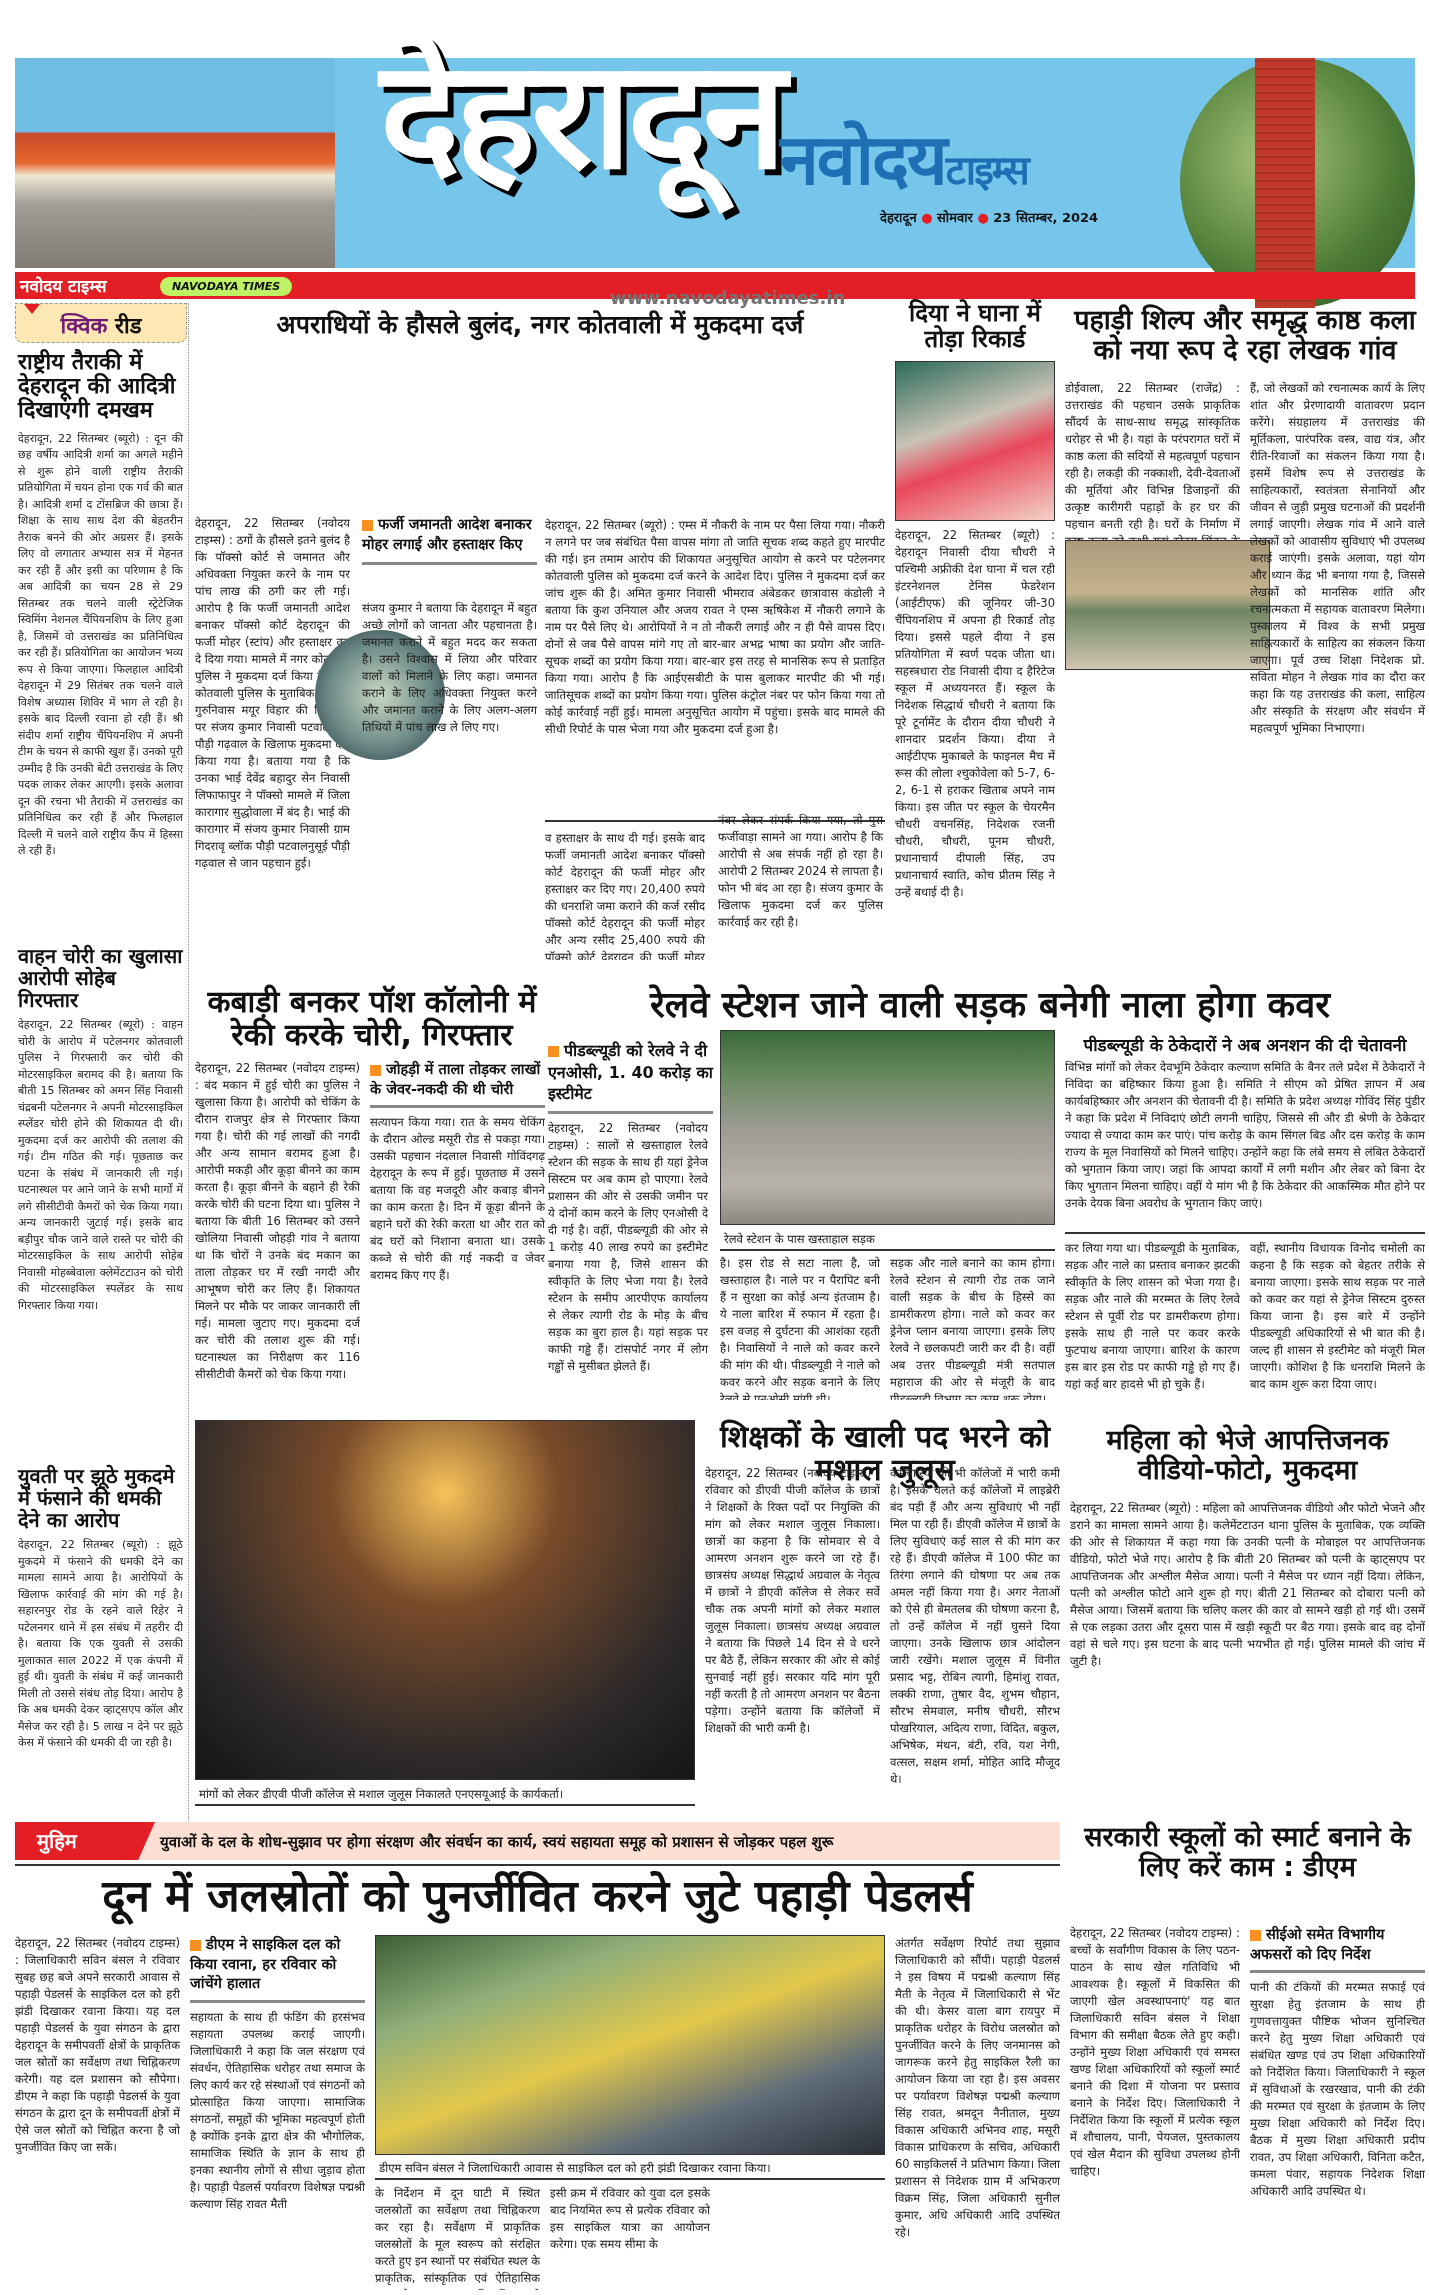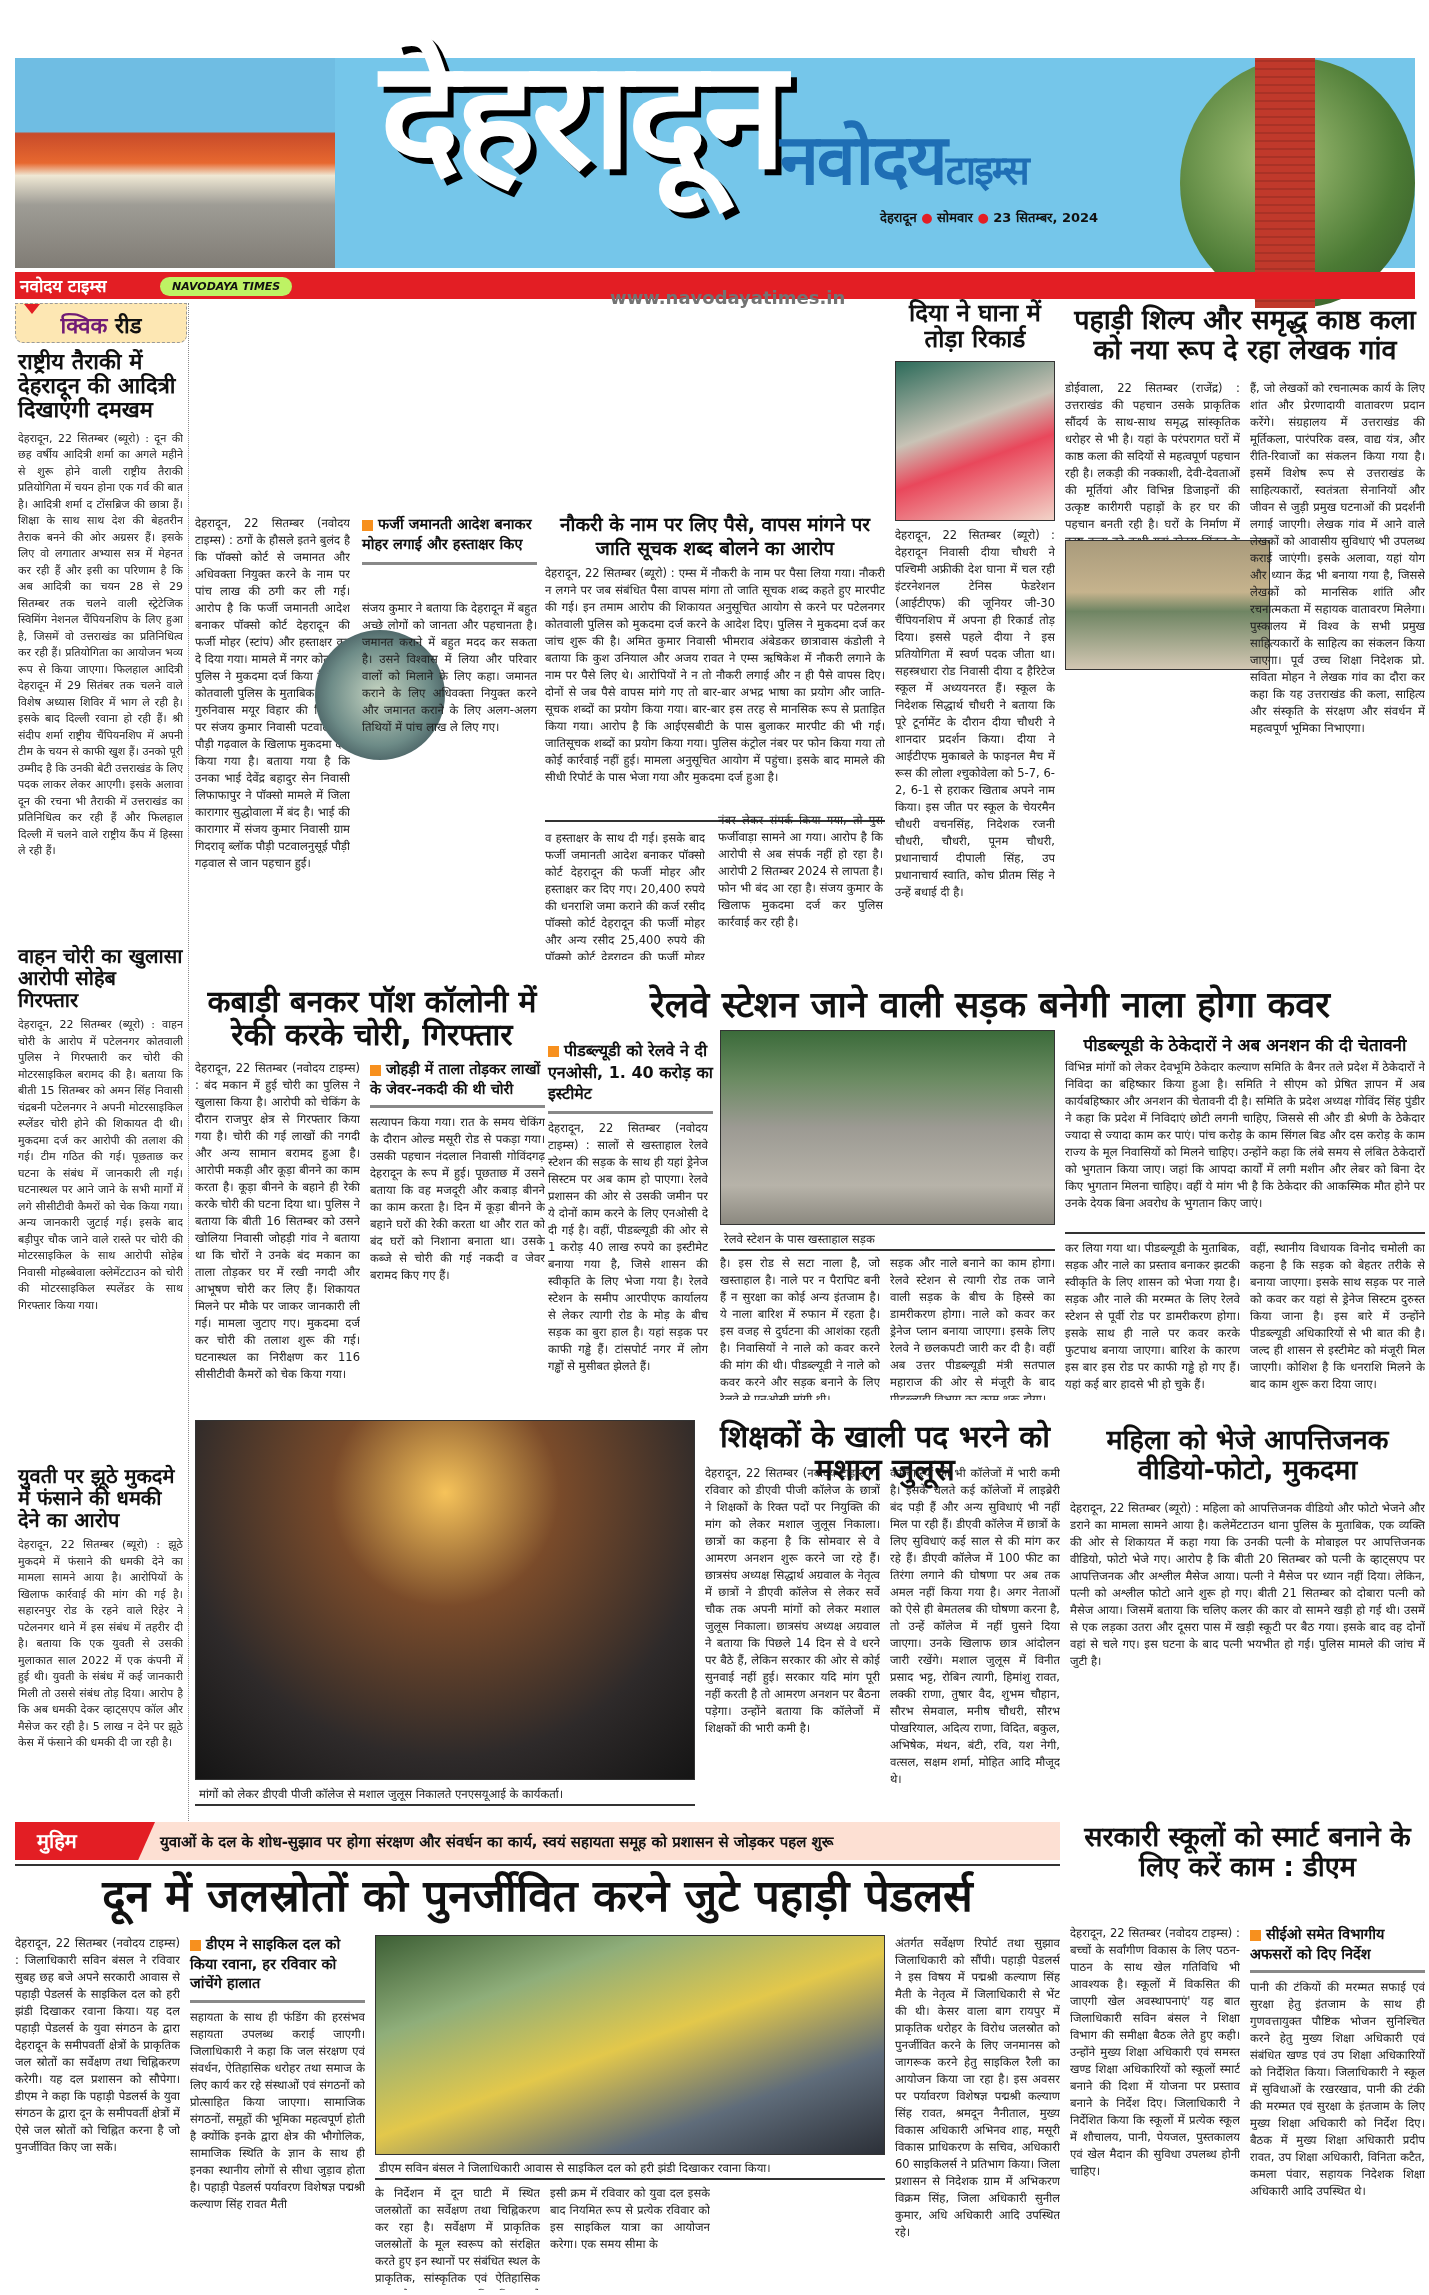--- a/index.html
+++ b/index.html
@@ -71,31 +71,31 @@
 <div class="abs" style="left:18px; top:945px; width:165px;">
   <div class="hl" style="font-size:20px; letter-spacing:0;">वाहन चोरी का खुलासा आरोपी सोहेब गिरफ्तार</div>
   <div class="body-text" style="height:400px; margin-top:6px; font-size:11px; line-height:16.5px;">देहरादून, 22 सितम्बर (ब्यूरो) : वाहन चोरी के आरोप में पटेलनगर कोतवाली पुलिस ने गिरफ्तारी कर चोरी की मोटरसाइकिल बरामद की है। बताया कि बीती 15 सितम्बर को अमन सिंह निवासी चंद्रबनी पटेलनगर ने अपनी मोटरसाइकिल स्प्लेंडर चोरी होने की शिकायत दी थी। मुकदमा दर्ज कर आरोपी की तलाश की गई। टीम गठित की गई। पूछताछ कर घटना के संबंध में जानकारी ली गई। घटनास्थल पर आने जाने के सभी मार्गों में लगे सीसीटीवी कैमरों को चेक किया गया। अन्य जानकारी जुटाई गई। इसके बाद बड़ीपुर चौक जाने वाले रास्ते पर चोरी की मोटरसाइकिल के साथ आरोपी सोहेब निवासी मोहब्बेवाला क्लेमेंटटाउन को चोरी की मोटरसाइकिल स्पलेंडर के साथ गिरफ्तार किया गया।</div>
 </div>
 <div class="abs" style="left:18px; top:1465px; width:165px;">
   <div class="hl" style="font-size:20px; letter-spacing:0;">युवती पर झूठे मुकदमे में फंसाने की धमकी देने का आरोप</div>
   <div class="body-text" style="height:250px; margin-top:6px; font-size:11px; line-height:16.5px;">देहरादून, 22 सितम्बर (ब्यूरो) : झूठे मुकदमे में फंसाने की धमकी देने का मामला सामने आया है। आरोपियों के खिलाफ कार्रवाई की मांग की गई है। सहारनपुर रोड के रहने वाले रिहेर ने पटेलनगर थाने में इस संबंध में तहरीर दी है। बताया कि एक युवती से उसकी मुलाकात साल 2022 में एक कंपनी में हुई थी। युवती के संबंध में कई जानकारी मिली तो उससे संबंध तोड़ दिया। आरोप है कि अब धमकी देकर व्हाट्सएप कॉल और मैसेज कर रही है। 5 लाख न देने पर झूठे केस में फंसाने की धमकी दी जा रही है।</div>
 </div>
 
 <div class="abs" style="left:195px; top:305px; width:690px;">
+  <div class="sub-hl" style="font-size:25px; text-align:center; margin-top:4px;">अपराधियों के हौसले बुलंद, नगर कोतवाली में मुकदमा दर्ज</div>
 </div>
 <div class="abs body-text" style="left:195px; top:515px; width:155px; height:445px;">देहरादून, 22 सितम्बर (नवोदय टाइम्स) : ठगों के हौसले इतने बुलंद है कि पॉक्सो कोर्ट से जमानत और अधिवक्ता नियुक्त करने के नाम पर पांच लाख की ठगी कर ली गई। आरोप है कि फर्जी जमानती आदेश बनाकर पॉक्सो कोर्ट देहरादून की फर्जी मोहर (स्टांप) और हस्ताक्षर कर दे दिया गया। मामले में नगर कोतवाली पुलिस ने मुकदमा दर्ज किया है। नगर कोतवाली पुलिस के मुताबिक, चिमला गुरुनिवास मयूर विहार की शिकायत पर संजय कुमार निवासी पटवालनुसूई पौड़ी गढ़वाल के खिलाफ मुकदमा दर्ज किया गया है। बताया गया है कि उनका भाई देवेंद्र बहादुर सेन निवासी लिफाफापुर ने पॉक्सो मामले में जिला कारागार सुद्धोवाला में बंद है। भाई की कारागार में संजय कुमार निवासी ग्राम गिदरावृ ब्लॉक पौड़ी पटवालनुसूई पौड़ी गढ़वाल से जान पहचान हुई।</div>
 <div class="abs" style="left:362px; top:515px; width:175px;">
   <div class="side-hl"><span class="sq"></span><span>फर्जी जमानती आदेश बनाकर मोहर लगाई और हस्ताक्षर किए</span></div>
   <div class="rule" style="margin-top:8px;"></div>
 </div>
 <div class="abs" style="left:315px; top:630px; width:130px; height:130px; border-radius:50%; background:radial-gradient(circle,#c9d7c4,#6d8b87 55%,#1f2f3a);"></div>
 <div class="abs body-text" style="left:362px; top:600px; width:175px; height:360px;">संजय कुमार ने बताया कि देहरादून में बहुत अच्छे लोगों को जानता और पहचानता है। जमानत कराने में बहुत मदद कर सकता है। उसने विश्वास में लिया और परिवार वालों को मिलाने के लिए कहा। जमानत कराने के लिए अधिवक्ता नियुक्त करने और जमानत कराने के लिए अलग-अलग तिथियों में पांच लाख ले लिए गए।</div>
 
 <div class="abs" style="left:545px; top:513px; width:340px;">
-  <div class="sub-hl" style="font-size:19px; text-align:center;">नौकरी के नाम पर लिए पैसे, वापस मांगने पर जाति सूचक शब्द बोलने का आरोप</div>
   <div class="body-text" style="height:250px; margin-top:4px;">देहरादून, 22 सितम्बर (ब्यूरो) : एम्स में नौकरी के नाम पर पैसा लिया गया। नौकरी न लगने पर जब संबंधित पैसा वापस मांगा तो जाति सूचक शब्द कहते हुए मारपीट की गई। इन तमाम आरोप की शिकायत अनुसूचित आयोग से करने पर पटेलनगर कोतवाली पुलिस को मुकदमा दर्ज करने के आदेश दिए। पुलिस ने मुकदमा दर्ज कर जांच शुरू की है। अमित कुमार निवासी भीमराव अंबेडकर छात्रावास कंडोली ने बताया कि कुश उनियाल और अजय रावत ने एम्स ऋषिकेश में नौकरी लगाने के नाम पर पैसे लिए थे। आरोपियों ने न तो नौकरी लगाई और न ही पैसे वापस दिए। दोनों से जब पैसे वापस मांगे गए तो बार-बार अभद्र भाषा का प्रयोग और जाति-सूचक शब्दों का प्रयोग किया गया। बार-बार इस तरह से मानसिक रूप से प्रताड़ित किया गया। आरोप है कि आईएसबीटी के पास बुलाकर मारपीट की भी गई। जातिसूचक शब्दों का प्रयोग किया गया। पुलिस कंट्रोल नंबर पर फोन किया गया तो कोई कार्रवाई नहीं हुई। मामला अनुसूचित आयोग में पहुंचा। इसके बाद मामले की सीधी रिपोर्ट के पास भेजा गया और मुकदमा दर्ज हुआ है।</div>
 </div>
 <div class="abs" style="left:545px; top:820px; width:340px; height:2px; background:#333;"></div>
 <div class="abs body-text" style="left:545px; top:830px; width:160px; height:130px;">व हस्ताक्षर के साथ दी गई। इसके बाद फर्जी जमानती आदेश बनाकर पॉक्सो कोर्ट देहरादून की फर्जी मोहर और हस्ताक्षर कर दिए गए। 20,400 रुपये की धनराशि जमा कराने की कर्ज रसीद पॉक्सो कोर्ट देहरादून की फर्जी मोहर और अन्य रसीद 25,400 रुपये की पॉक्सो कोर्ट देहरादून की फर्जी मोहर और हस्ताक्षर से दी गई। पॉक्सो कोर्ट की फर्जी मोहर व हस्ताक्षर बनाकर संजय कुमार ने छलकपट से जालसाजी कर पैसे हड़प लिए गए हैं।</div>
 <div class="abs body-text" style="left:718px; top:812px; width:165px; height:130px;">नंबर लेकर संपर्क किया गया, तो पुरा फर्जीवाड़ा सामने आ गया। आरोप है कि आरोपी से अब संपर्क नहीं हो रहा है। आरोपी 2 सितम्बर 2024 से लापता है। फोन भी बंद आ रहा है। संजय कुमार के खिलाफ मुकदमा दर्ज कर पुलिस कार्रवाई कर रही है।</div>
 
 <div class="abs" style="left:895px; top:300px; width:160px;">
   <div class="hl" style="font-size:24px; text-align:center; letter-spacing:0;">दिया ने घाना में तोड़ा रिकार्ड</div>
   <div class="photo" style="height:160px; margin-top:8px; background:linear-gradient(160deg,#2c6b5a,#c9c3b6 40%,#e9475b 60%,#f2d3c8);"></div>
   <div class="body-text" style="height:510px; margin-top:6px;">देहरादून, 22 सितम्बर (ब्यूरो) : देहरादून निवासी दीया चौधरी ने पश्चिमी अफ्रीकी देश घाना में चल रही इंटरनेशनल टेनिस फेडरेशन (आईटीएफ) की जूनियर जी-30 चैंपियनशिप में अपना ही रिकार्ड तोड़ दिया। इससे पहले दीया ने इस प्रतियोगिता में स्वर्ण पदक जीता था। सहस्त्रधारा रोड निवासी दीया द हैरिटेज स्कूल में अध्ययनरत हैं। स्कूल के निदेशक सिद्धार्थ चौधरी ने बताया कि पूरे टूर्नामेंट के दौरान दीया चौधरी ने शानदार प्रदर्शन किया। दीया ने आईटीएफ मुकाबले के फाइनल मैच में रूस की लोला श्चुकोवेला को 5-7, 6-2, 6-1 से हराकर खिताब अपने नाम किया। इस जीत पर स्कूल के चेयरमैन चौधरी वचनसिंह, निदेशक रजनी चौधरी, चौधरी, पूनम चौधरी, प्रधानाचार्य दीपाली सिंह, उप प्रधानाचार्य स्वाति, कोच प्रीतम सिंह ने उन्हें बधाई दी है।</div>

